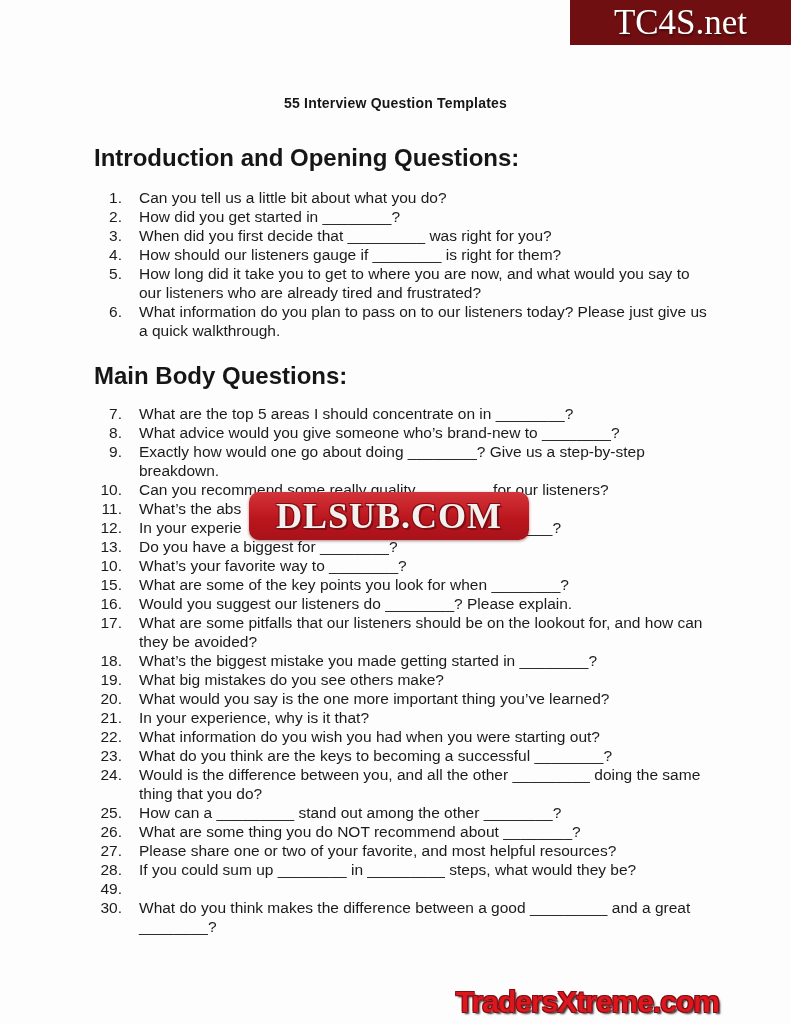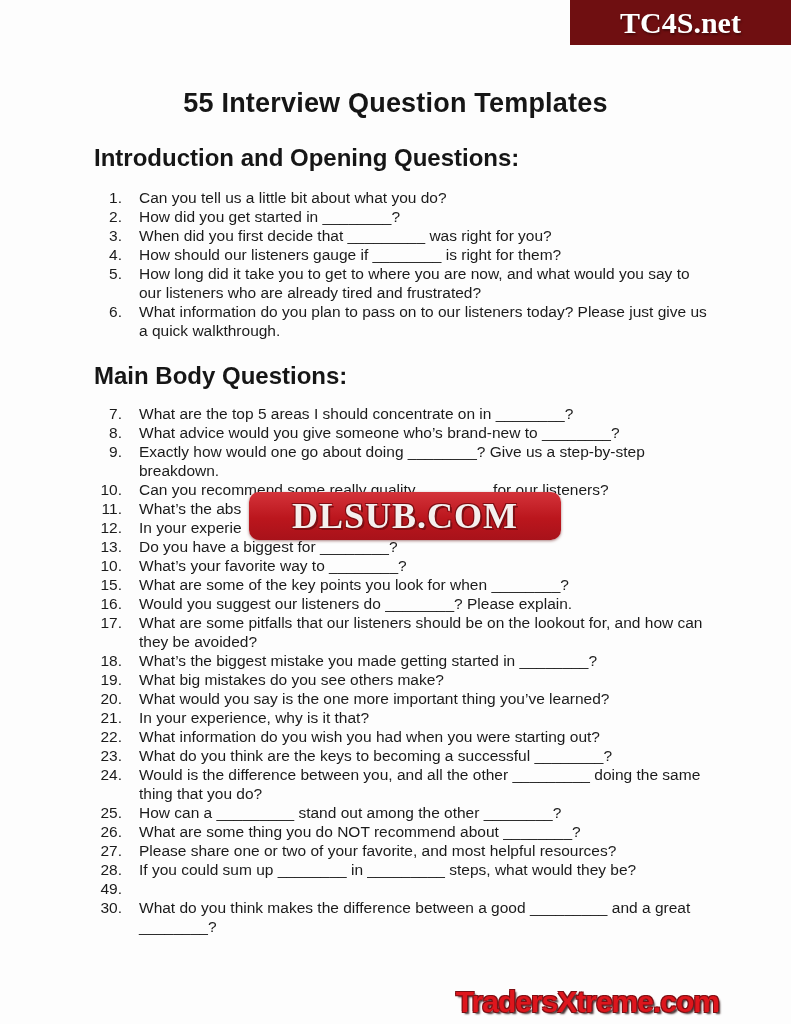--- a/index.html
+++ b/index.html
@@ -16,48 +16,48 @@
     overflow: hidden;
   }
   .tc4s {
     position: absolute; top: 0; right: 0;
     width: 221px; height: 45px;
     background: #6f0f11;
     display: flex; align-items: center; justify-content: center;
   }
   .tc4s span {
     font-family: "Liberation Serif", serif;
-    font-weight: 700; font-size: 30px; color: #ffffff;
+    font-weight: 400; font-size: 35px; color: #ffffff;
     text-shadow: 1px 2px 2px rgba(0,0,0,0.35);
   }
   h1.doc-title {
     margin: 90px 0 0 0;
     text-align: center;
-    font-size: 27px; line-height: 26px; font-weight: 700;
+    font-size: 14px; line-height: 26px; font-weight: 700;
     color: #161616; letter-spacing: 0.2px;
   }
   h2.sec {
     margin: 30px 0 0 94px;
     font-size: 24px; line-height: 24px; font-weight: 700;
     color: #161616;
   }
   h2.sec.main { margin-top: 24px; }
   ol.qlist { list-style: none; margin: 18px 0 0 0; padding: 0; }
   ol.qlist.main { margin-top: 16px; }
   .q {
     display: flex;
     padding: 0 77px 0 94px;
     font-size: 15.5px; line-height: 19px;
   }
   .num { flex: 0 0 28px; text-align: right; }
   .txt { flex: 1; margin-left: 17px; }
   .wm-gap { display: inline-block; width: 285px; height: 1px; }
   .watermark {
     position: absolute; top: 492px; left: 249px;
-    width: 312px; height: 48px;
+    width: 280px; height: 48px;
     display: flex; align-items: center; justify-content: center;
     background: linear-gradient(180deg, #d4333a 0%, #bb161d 55%, #a8121a 100%);
     border-radius: 10px;
     box-shadow: 0 1px 3px rgba(90,10,10,0.5);
   }
   .watermark span {
     font-family: "Liberation Serif", serif;
     font-weight: 700; font-size: 36px; letter-spacing: 1px;
     color: #f4f0ee;
     text-shadow: 2px 2px 0 #7e0e13, -1px -1px 0 #7e0e13, 1px -1px 0 #7e0e13, -1px 1px 0 #7e0e13;

